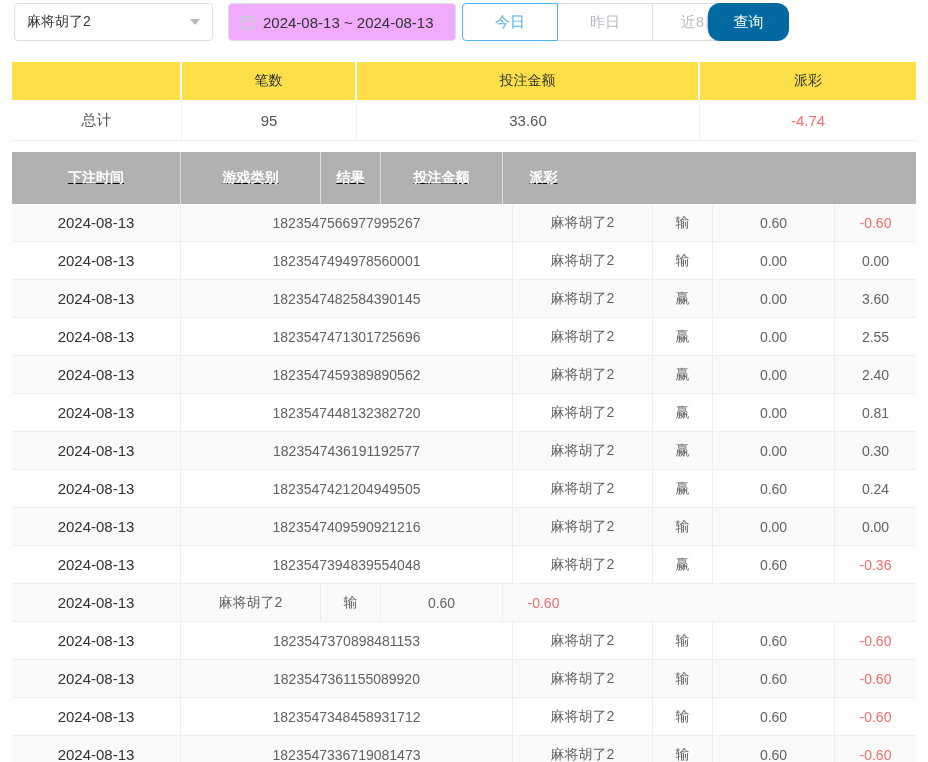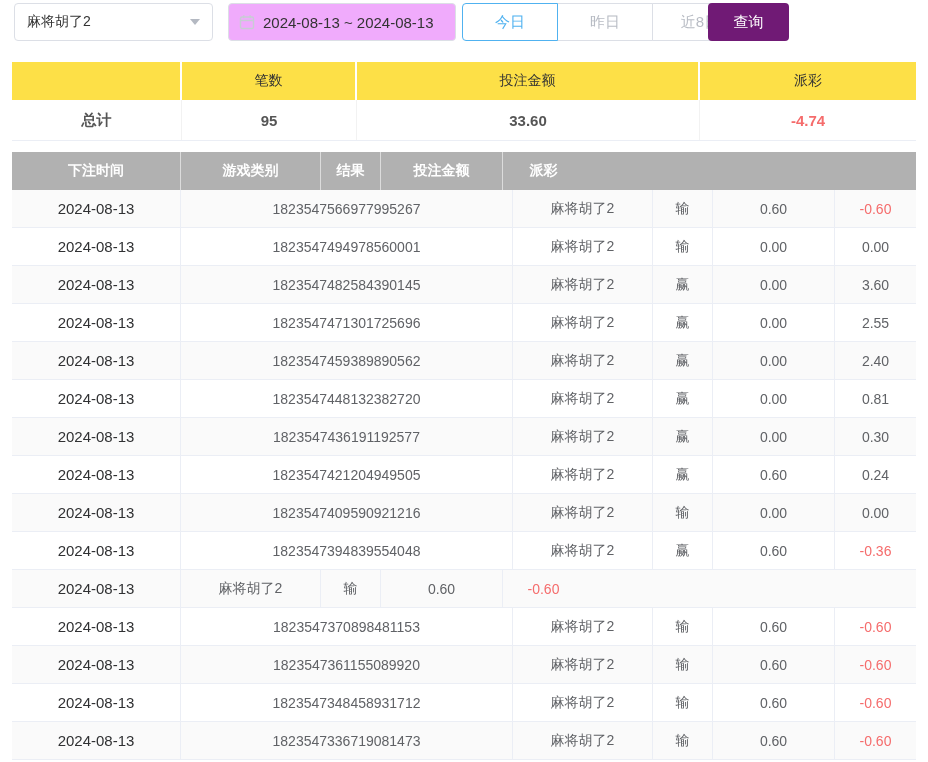--- a/index.html
+++ b/index.html
@@ -21,39 +21,39 @@
   .datepicker .txt { font-size:15px; color:#333; margin-left:8px; white-space:nowrap; }
   .cal-icon { display:inline-block; line-height:0; }
   .btn-group { position:absolute; left:462px; top:3px; height:38px; display:flex; }
   .qbtn { width:96px; height:38px; background:#fff; border:1px solid #dcdfe6;
     font-size:15px; color:#b8bcc4; display:flex; align-items:center; justify-content:center;
     cursor:pointer; margin-left:-1px; }
   .qbtn:first-child { border-radius:4px 0 0 4px; margin-left:0; }
   .qbtn:last-child { border-radius:0 4px 4px 0; }
   .qbtn.active { color:#50b2f0; border-color:#50b2f0; position:relative; z-index:2; }
   .query-btn { position:absolute; left:708px; top:3px; width:81px; height:38px;
-    background:#701a75; border:none; border-radius:4px; color:#fff; font-size:15px; cursor:pointer; }
+    background:#0369a1; border:none; border-radius:12px; color:#fff; font-size:15px; cursor:pointer; }
 
   
   .summary { position:absolute; left:12px; top:62px; width:904px; }
   .sum-head { display:flex; height:38px; }
   .sum-head .scell { background:#fde047; border-right:2px solid #fff;
     display:flex; align-items:center; justify-content:center;
     font-size:14px; color:#333; font-weight:500; }
   .sum-head .scell:last-child { border-right:none; }
   .sum-row { display:flex; height:41px; border-bottom:1px solid #ebeef5; }
   .sum-row .scell { display:flex; align-items:center; justify-content:center;
-    font-size:15px; color:#555; border-right:1px solid #f2f2f2;font-weight:bold; }
+    font-size:15px; color:#555; border-right:1px solid #f2f2f2; }
   .sum-row .scell:last-child { border-right:none; }
   .sc0 { width:170px; } .sc1 { width:175px; } .sc2 { width:343px; } .sc3 { width:216px; }
   .neg { color:#f56c6c !important; }
 
   
   .bet-table { position:absolute; left:12px; top:152px; width:904px; }
-  .thead { display:flex; height:38px; background:#b1b1b1; }
+  .thead { display:flex; height:52px; background:#b1b1b1;text-decoration:underline; }
   .thead .cell { color:#fff; font-weight:600; font-size:14px;
     border-right:1px solid rgba(255,255,255,.55); }
   .thead .cell:last-child { border-right:none; }
   .cell { display:flex; align-items:center; justify-content:center; }
   .trow { display:flex; height:38px; border-bottom:1px solid #ebeef5; background:#fff; }
   .trow.odd { background:#fafafa; }
   .trow .cell { font-size:14px; color:#606266; border-right:1px solid #ebeef5; }
   .trow .cell:last-child { border-right:none; }
   .trow .c0 { color:#303133; font-size:15px; }
   .c0 { width:169px; } .c1 { width:332px; } .c2 { width:140px; }

